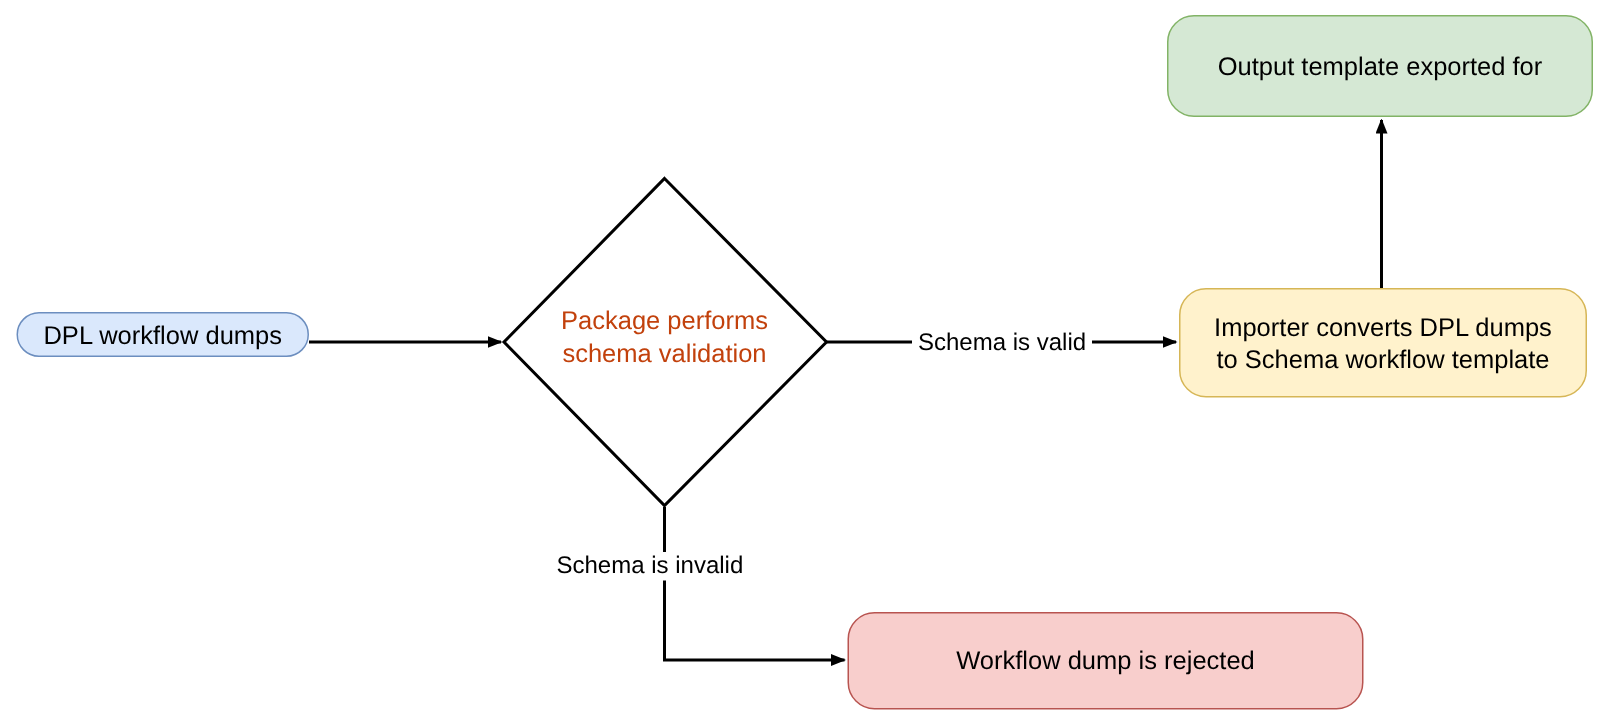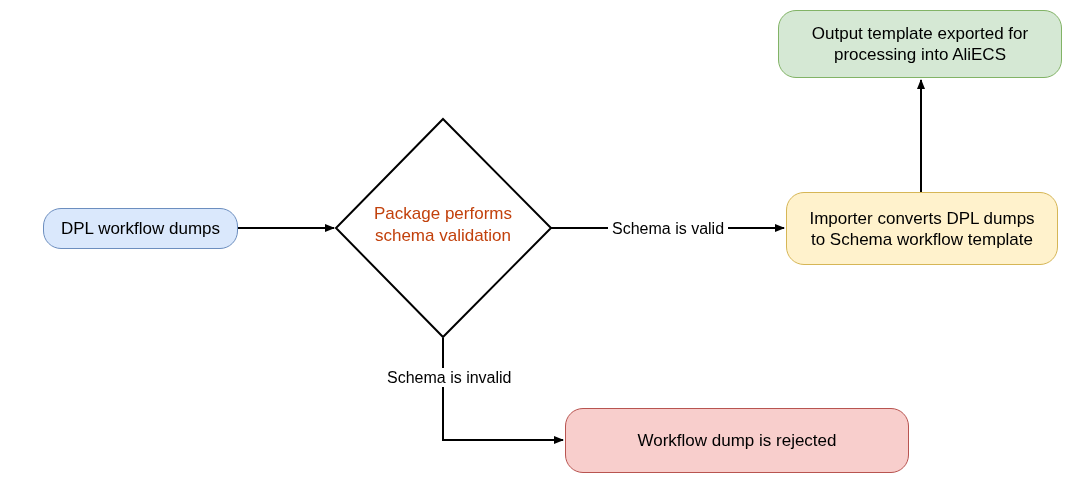--- a/index.html
+++ b/index.html
@@ -81,40 +81,39 @@
 
     <line x1="551" y1="228" x2="784" y2="228" stroke="#000000" stroke-width="2" marker-end="url(#arrow)"></line>
 
     <polyline points="443,338 443,440 563,440" fill="none" stroke="#000000" stroke-width="2" marker-end="url(#arrow)"></polyline>
 
     <line x1="921" y1="192" x2="921" y2="80" stroke="#000000" stroke-width="2" marker-end="url(#arrow)"></line>
 
     <polygon points="443,119 551,228 443,337 336,228" fill="#ffffff" stroke="#000000" stroke-width="2"></polygon>
   </svg>
 
-  <div class="node node-blue" style="left:11px; top:208px; width:195px; height:41px;margin-left:32px;">
+  <div class="node node-blue" style="left:11px; top:208px; width:195px; height:30px;">
     <span>DPL workflow dumps</span>
   </div>
 
   <div class="diamond-label" style="left:336px; top:203px; width:214px;">
     <div>Package performs</div>
     <div>schema validation</div>
   </div>
 
   <div class="node node-orange" style="left:786px; top:192px; width:272px; height:73px; flex-direction:column;">
     <div>Importer converts DPL dumps</div>
     <div>to Schema workflow template</div>
   </div>
 
   <div class="node node-green" style="left:778px; top:10px; width:284px; height:68px; flex-direction:column;">
     <div>Output template exported for</div>
-    <div>processing into AliECS</div>
   </div>
 
   <div class="node node-pink" style="left:565px; top:408px; width:344px; height:65px;">
     <span>Workflow dump is rejected</span>
   </div>
 
   <div class="edge-label" style="left:608px; top:219px;">Schema is valid</div>
 
-  <div class="edge-label" style="left:367px; top:368px;margin-left:16px;">Schema is invalid</div>
+  <div class="edge-label" style="left:367px; top:368px;">Schema is invalid</div>
 
 </div>
 
 </body></html>

